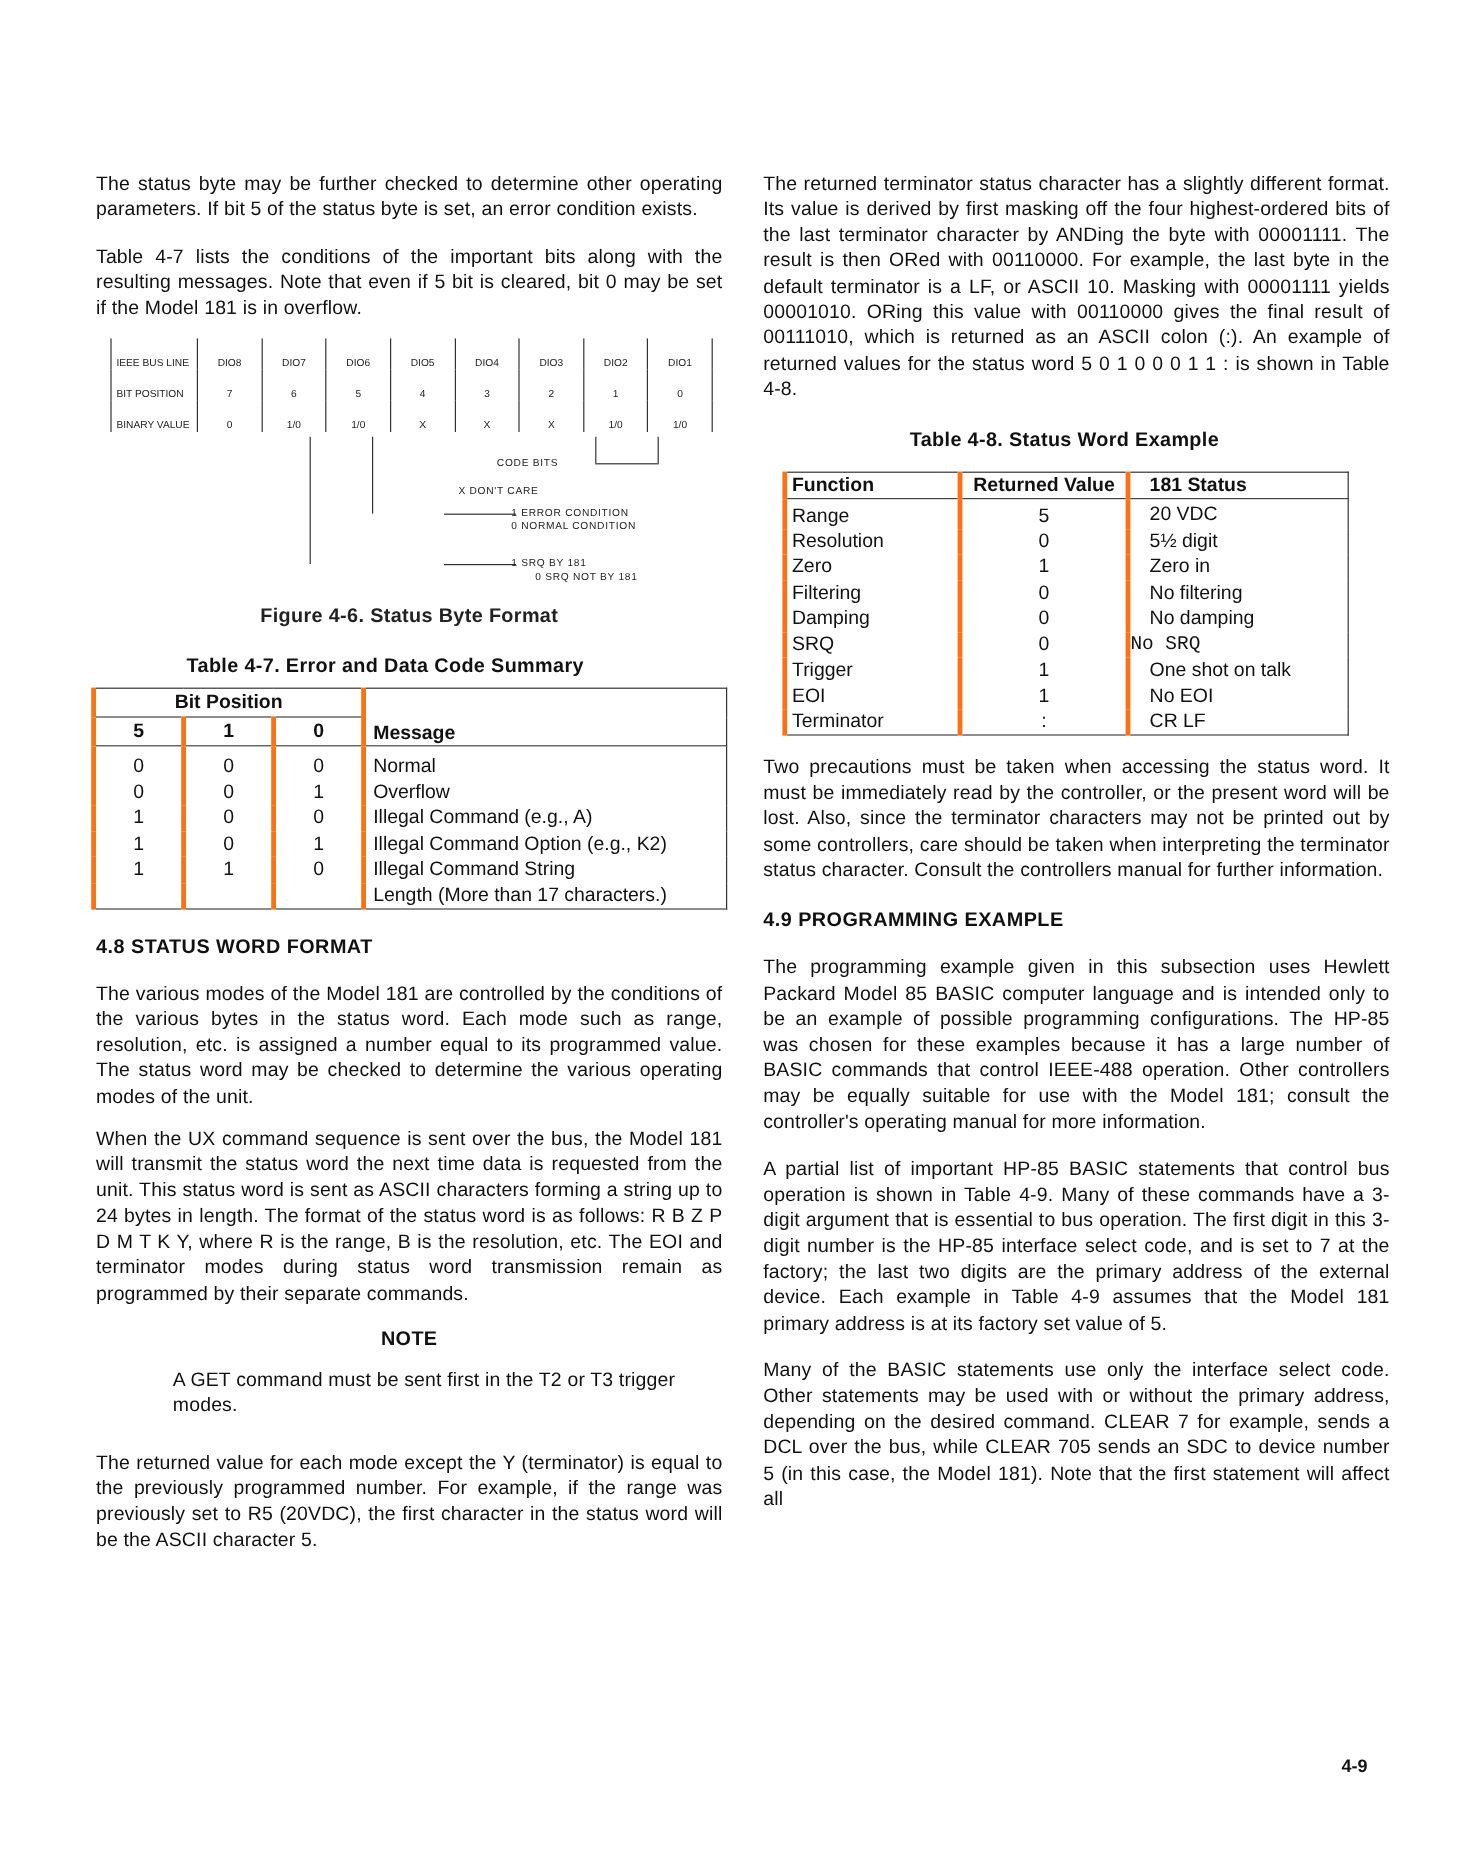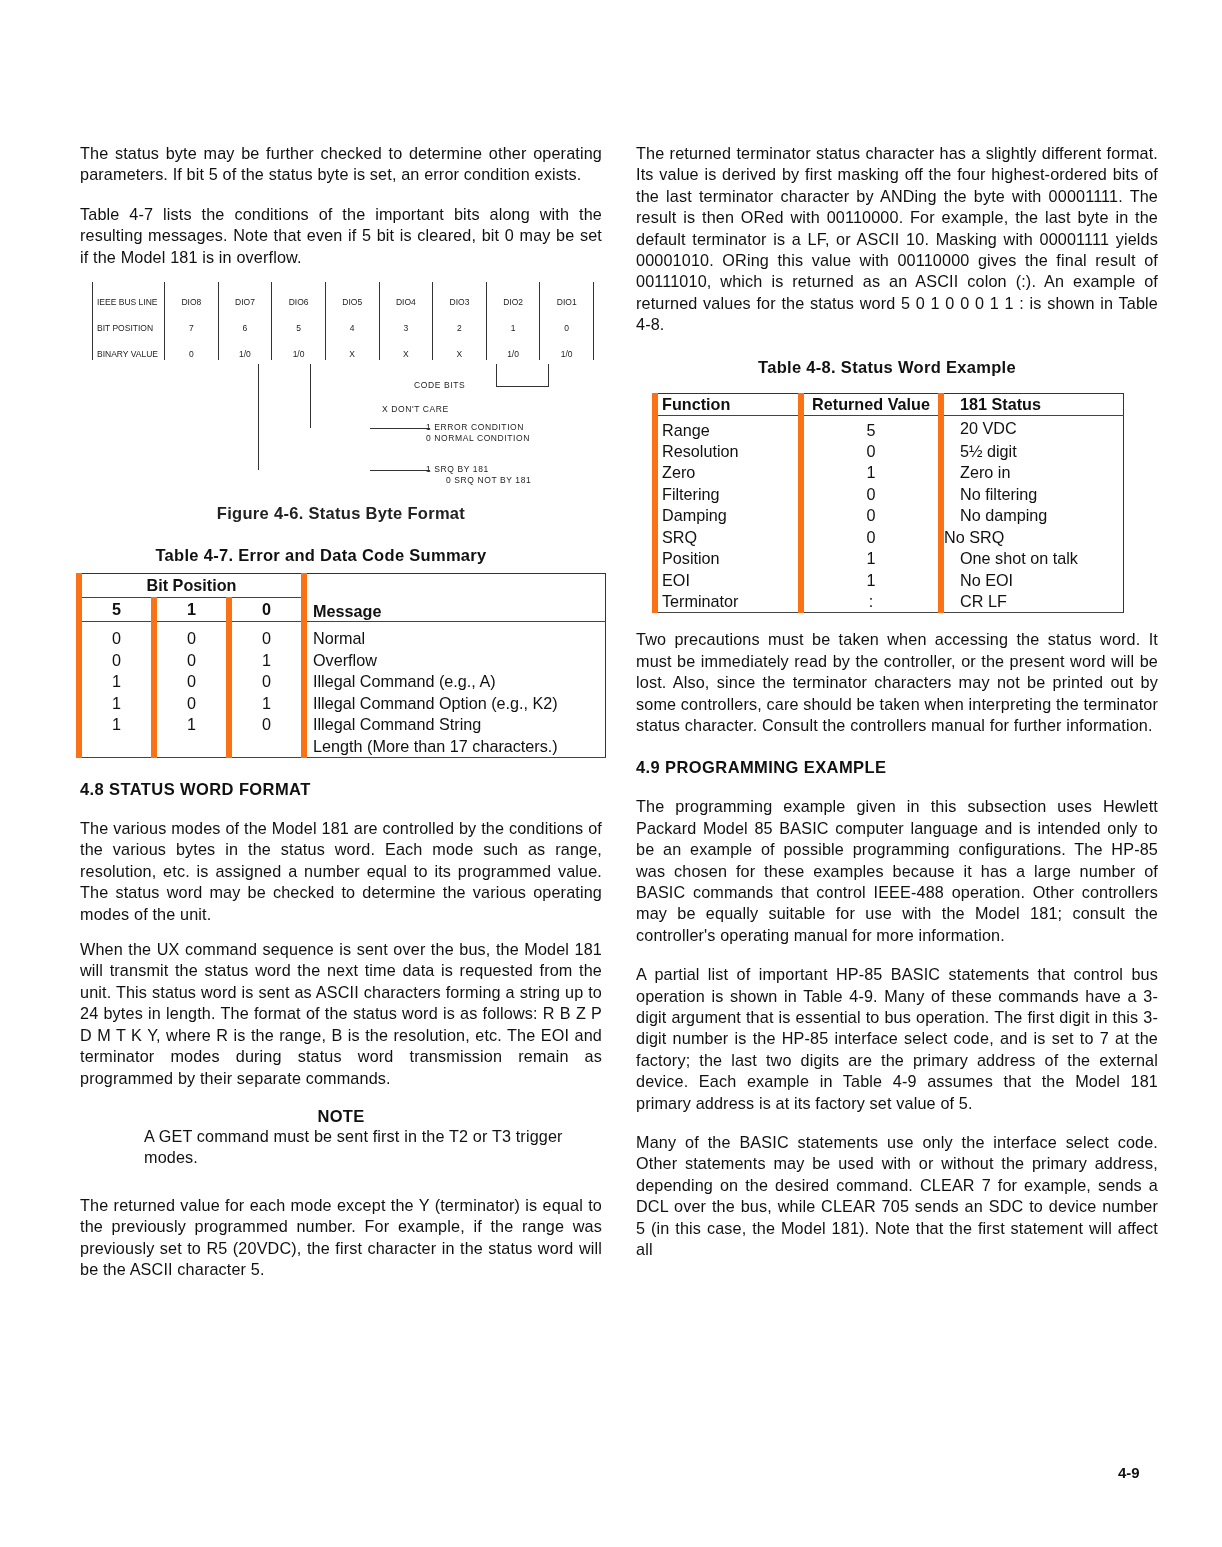--- a/index.html
+++ b/index.html
@@ -28,21 +28,21 @@
   .fig-table { position: absolute; left: 12px; top: 0; width: 502px; border-collapse: collapse; }
   .fig-table td { border-left: 1px solid #333; padding: 1px 4px; text-align: center; vertical-align: bottom; font-size: 8.5px; height: 26px; }
   .fig-table td.lbl { text-align: left; width: 72px; line-height: 9px; }
   .fig-table td:last-child { border-right: 1px solid #333; }
   .fig-line { position: absolute; background: #333; }
   .fig-text { position: absolute; font-size: 8.5px; letter-spacing: 0.6px; white-space: nowrap; }
   
   table.t47 { border-collapse: collapse; width: 530px; margin-left: -4px; font-size: 16.2px; }
   table.t47 td, table.t47 th { padding: 0 6px; }
   table.t47 th { font-weight: bold; height: 24px; }
-  .bl { border-left: 6px solid #f97316; }
+  .bl { border-left: 4px solid #f97316; }
   .br { border-right: 1.5px solid #333; }
   .bt { border-top: 1px solid #333; }
   .bb { border-bottom: 1px solid #444; }
   table.t47 td.c { text-align: center; width: 75px; line-height: 21.5px; }
   table.t47 td.m { line-height: 21.5px; text-align: left; }
   
   table.t48 { border-collapse: collapse; width: 472px; margin-left: 16px; font-size: 16.2px; }
   table.t48 th { font-weight: bold; text-align: left; padding: 0 4px; vertical-align: bottom; line-height: 21px; }
   table.t48 td { line-height: 21.4px; padding: 0 4px; }
   table.t48 td.v, table.t48 th.v { text-align: center; }
@@ -161,21 +161,21 @@
       <td class="c bl bb"></td>
       <td class="m bl br bb">Length (More than 17 characters.)</td>
     </tr>
   </tbody>
     </table>
 
   <div class="heading" style="margin-top:22px; margin-bottom:19px;">4.8 STATUS WORD FORMAT</div>
   <p class="body" style="margin-bottom:14px;">The various modes of the Model 181 are controlled by the conditions of the various bytes in the status word. Each mode such as range, resolution, etc. is assigned a number equal to its programmed value. The status word may be checked to determine the various operating modes of the unit.</p>
   <p class="body" style="margin-bottom:18px;">When the UX command sequence is sent over the bus, the Model 181 will transmit the status word the next time data is requested from the unit. This status word is sent as ASCII characters forming a string up to 24 bytes in length. The format of the status word is as follows: R B Z P D M T K Y, where R is the range, B is the resolution, etc. The EOI and terminator modes during status word transmission remain as programmed by their separate commands.</p>
 
-  <div class="caption" style="margin-bottom:0; font-size:16.5px;">NOTE</div>
+  <div class="caption" style="margin-bottom:14px; font-size:16.5px;">NOTE</div>
   <p class="body" style="margin-left:64px; width:420px; text-align:left; margin-bottom:26px;">A GET command must be sent first in the T2 or T3 trigger modes.</p>
 
   <p class="body">The returned value for each mode except the Y (terminator) is equal to the previously programmed number. For example, if the range was previously set to R5 (20VDC), the first character in the status word will be the ASCII character 5.</p>
 </div>
 
 <div class="col col-right">
   <p class="body">The returned terminator status character has a slightly different format. Its value is derived by first masking off the four highest-ordered bits of the last terminator character by ANDing the byte with 00001111. The result is then ORed with 00110000. For example, the last byte in the default terminator is a LF, or ASCII 10. Masking with 00001111 yields 00001010. ORing this value with 00110000 gives the final result of 00111010, which is returned as an ASCII colon (:). An example of returned values for the status word 5 0 1 0 0 0 1 1 : is shown in Table 4-8.</p>
 
   <div class="caption" style="margin-top:22px; margin-bottom:16px; margin-left:-20px;">Table 4-8. Status Word Example</div>
 
@@ -207,24 +207,24 @@
       <td class="bl br" style="padding-left:16px;">No filtering</td>
     </tr>
     <tr>
       <td class="bl">Damping</td>
       <td class="v bl">0</td>
       <td class="bl br" style="padding-left:16px;">No damping</td>
     </tr>
     <tr>
       <td class="bl">SRQ</td>
       <td class="v bl">0</td>
-      <td class="bl br" style="padding-left:0;">No SRQ</td>
-    </tr>
-    <tr>
-      <td class="bl">Position</td>
+      <td class="bl br" style="padding-left:0;font-family:Liberation Mono, monospace;">No SRQ</td>
+    </tr>
+    <tr>
+      <td class="bl">Trigger</td>
       <td class="v bl">1</td>
       <td class="bl br" style="padding-left:16px;">One shot on talk</td>
     </tr>
     <tr>
       <td class="bl">EOI</td>
       <td class="v bl">1</td>
       <td class="bl br" style="padding-left:16px;">No EOI</td>
     </tr>
     <tr>
       <td class="bl bb">Terminator</td>

